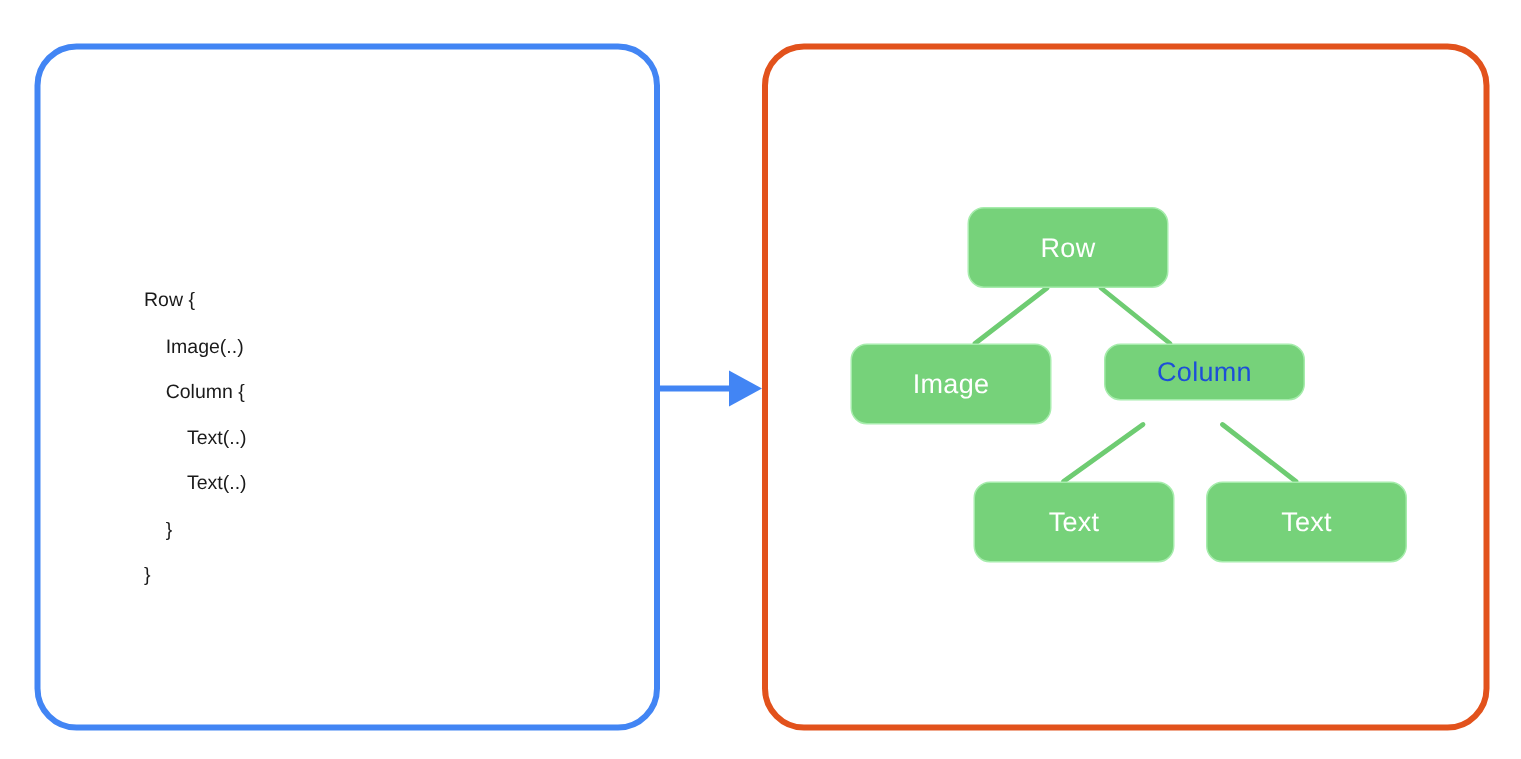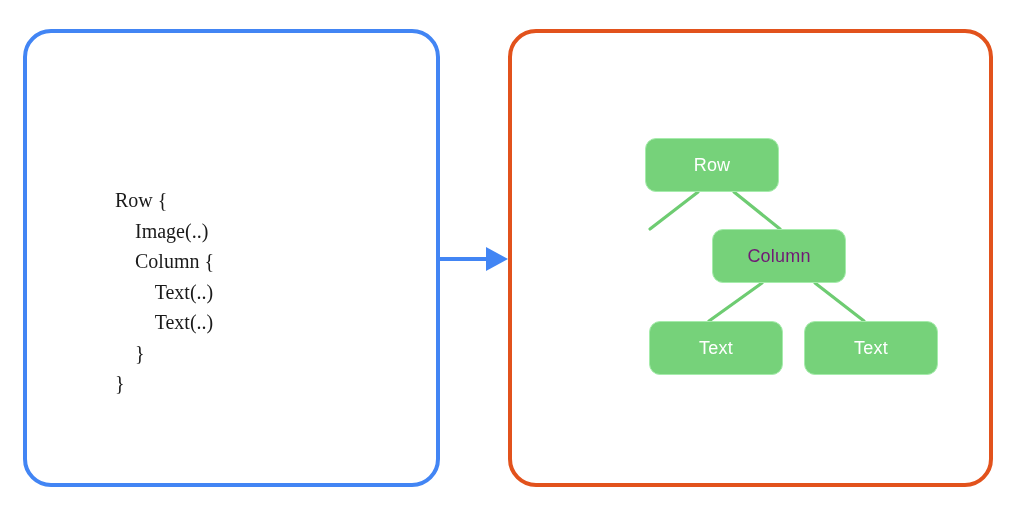--- a/index.html
+++ b/index.html
@@ -39,25 +39,25 @@
     width: 485px;
     height: 458px;
     border: 4px solid #e2521c;
     border-radius: 28px;
     text-align: center;
   }
 
   
   #code-block {
     position: absolute;
-    left: 88px;
+    left: 69px;
     top: 152px;
     margin: 0;
-    font-family: Liberation Serif, serif;
-    font-size: 20px;
+    font-family: Liberation Sans, sans-serif;
+    font-size: 13px;
     line-height: 30.5px;
     color: #1a1a1a;
     white-space: pre;
     letter-spacing: 0px;
   }
 
   
   #arrow-svg {
     position: absolute;
     left: 436px;
@@ -120,21 +120,24 @@
           <line x1="186" y1="159" x2="138" y2="196"></line>
           <line x1="222" y1="159" x2="268" y2="196"></line>
           <line x1="250" y1="250" x2="197" y2="288"></line>
           <line x1="303" y1="250" x2="352" y2="288"></line>
         </g>
     </svg>
 
     <div class="node-box" id="node-row" style="left: 133px; top: 105px; width: 134px; height: 54px; background: rgb(118, 210, 122); border-color: rgb(166, 236, 172); color: rgb(255, 255, 255);">
         <span>Row</span>
       </div>
-    <div class="node-box" id="node-column" style="left: 200px; top: 196px; width: 134px; height: 54px; background: rgb(118, 210, 122); border-color: rgb(166, 236, 172); color: #701a75;">
+    <div class="node-box" id="node-image" style="left: 55px; top: 196px; width: 134px; height: 54px; background: rgb(118, 210, 122); border-color: rgb(166, 236, 172); color: rgb(255, 255, 255);">
+        <span>Image</span>
+      </div>
+    <div class="node-box" id="node-column" style="left: 224px; top: 196px; width: 134px; height: 38px; background: rgb(118, 210, 122); border-color: rgb(166, 236, 172); color: #1d4ed8;">
         <span>Column</span>
       </div>
     <div class="node-box" id="node-text1" style="left: 137px; top: 288px; width: 134px; height: 54px; background: rgb(118, 210, 122); border-color: rgb(166, 236, 172); color: rgb(255, 255, 255);">
         <span>Text</span>
       </div>
     <div class="node-box" id="node-text2" style="left: 292px; top: 288px; width: 134px; height: 54px; background: rgb(118, 210, 122); border-color: rgb(166, 236, 172); color: rgb(255, 255, 255);">
         <span>Text</span>
       </div>
 
   </div>

